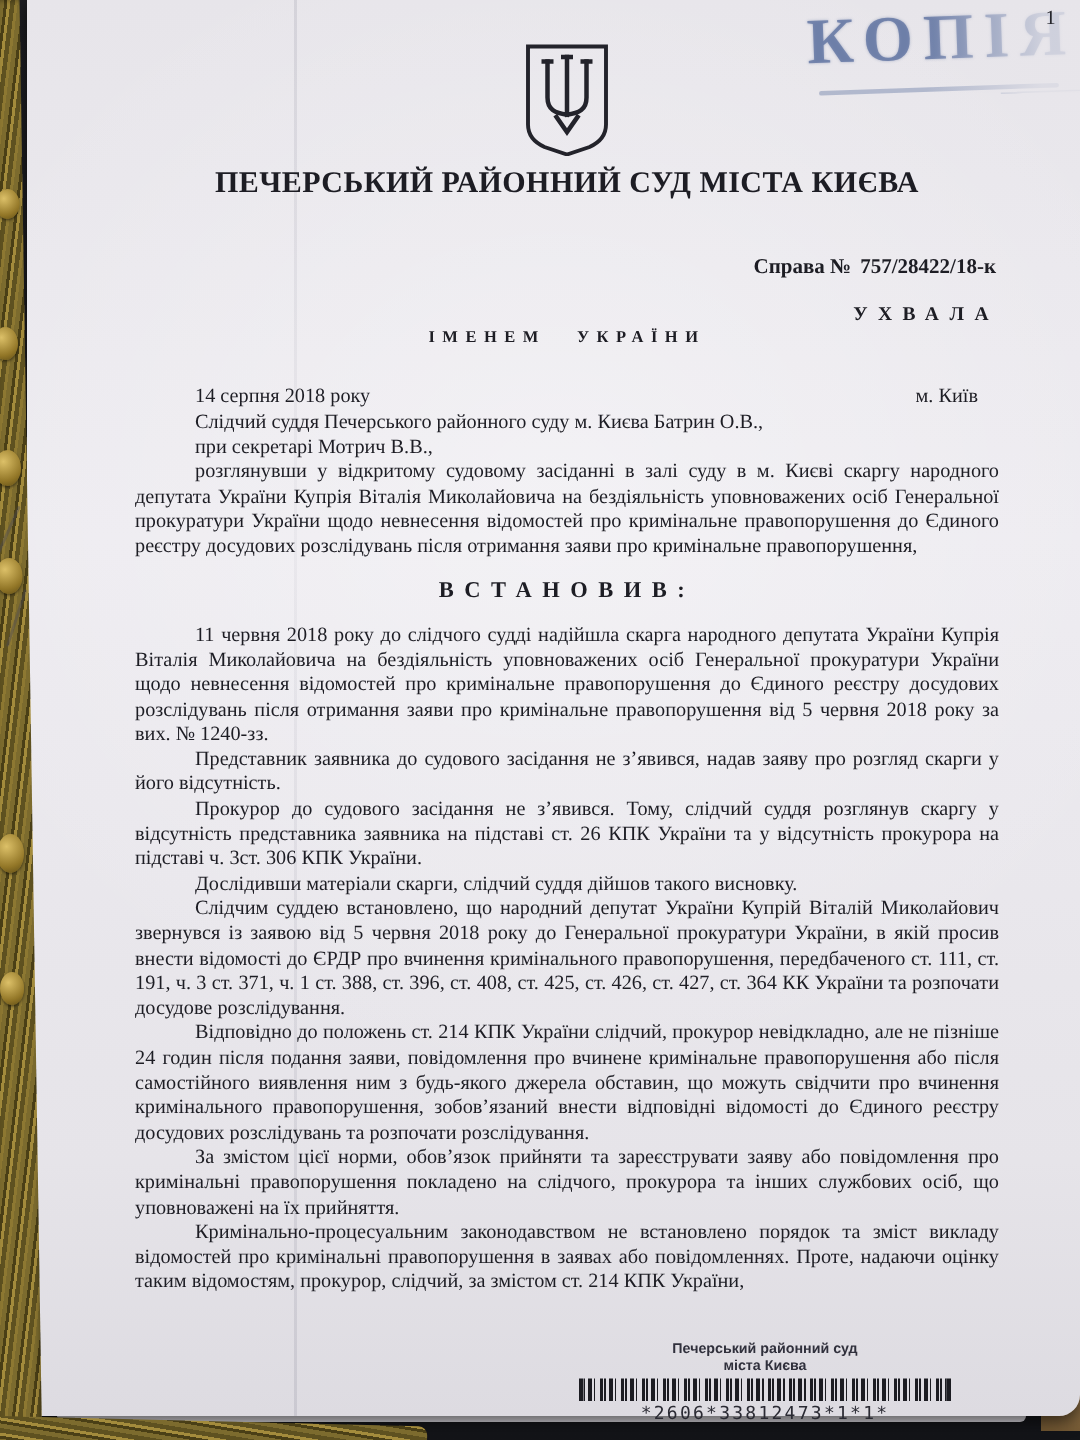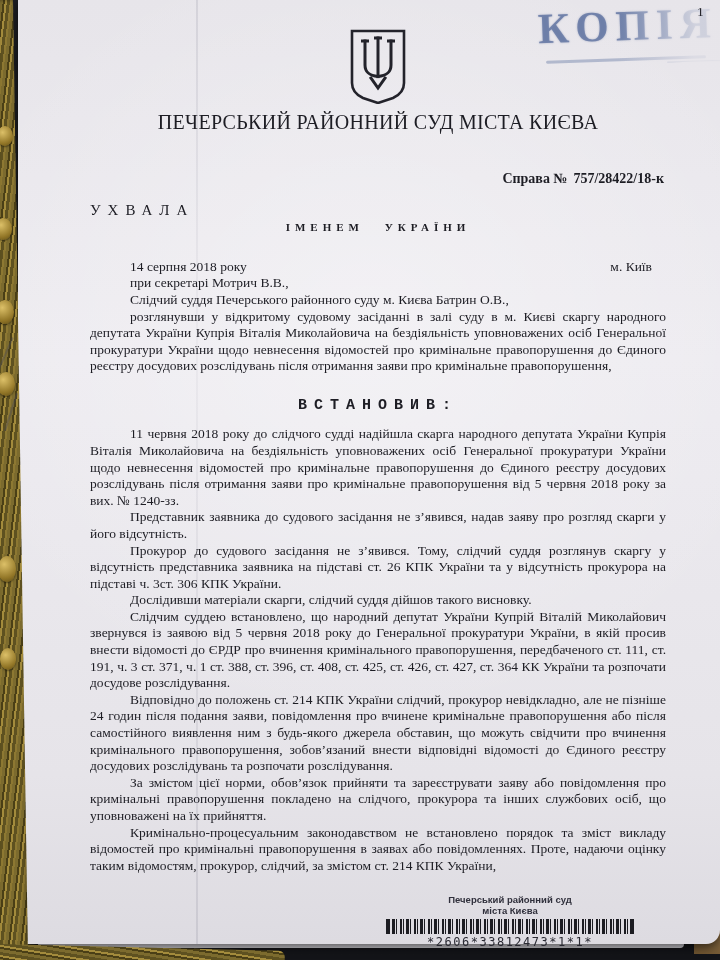--- a/index.html
+++ b/index.html
@@ -58,33 +58,33 @@
   .kopiya-fade { position:absolute; left:600px; top:0; width:102px; height:62px; z-index:6;
     background:linear-gradient(90deg, rgba(233,231,236,0) 0%, rgba(231,229,234,.8) 75%); pointer-events:none;
   }
   .pagenum { position:absolute; left:679px; top:4px; z-index:7; font-size:13.5px; color:#26262c; }
   
   .content {
     position:absolute; left:72px; top:28px; width:576px;
     color:#1d1d24; font-size:13.5px; line-height:1.23;
   }
   .emblem { display:block; margin:0 auto 5px; }
-  .court-name { font-size:20px; font-weight:normal; text-align:center;
+  .court-name { font-size:20px; font-weight:bold; text-align:center;
     letter-spacing:.3px; margin:6px 0 0; white-space:nowrap; }
   .case-line { text-align:right; font-weight:bold; font-size:14px; margin-top:35px; padding-right:2px; }
   .case-line .sep { display:inline-block; width:6px; }
-  .ruling-title { text-align:left; font-weight:normal; font-size:15px; letter-spacing:7px; margin-top:14px; }
+  .ruling-title { text-align:right; font-weight:bold; font-size:13px; letter-spacing:7px; margin-top:14px; }
   .ruling-subtitle { text-align:center; font-weight:bold; font-size:11px; letter-spacing:5px;
     word-spacing:13px; margin-top:2px; }
   .date-row { display:flex; justify-content:space-between; margin-top:24px; }
   .date-row .d { padding-left:40px; }
   .date-row .c { padding-right:14px; }
   .plainline { text-indent:40px; }
   .para { margin:0; text-align:justify; text-indent:40px; }
-  .established { text-align:center; font-weight:bold; font-size:15px; letter-spacing:7px; margin:22px 0 11px;font-family:Liberation Mono, monospace; }
+  .established { text-align:center; font-weight:bold; font-size:15px; letter-spacing:7px; margin:13px 0 11px; }
   
   .stamp-footer { position:absolute; left:352px; top:894px; width:280px; z-index:5;
     text-align:center; font-family:"Liberation Sans", sans-serif; color:#30303c; }
   .sf-line { font-size:9.5px; line-height:1.2; font-weight:bold; }
   .barcode { margin:2px auto 0; width:242px; height:15px;
     background:repeating-linear-gradient(90deg,
       #1c1c22 0 1px, transparent 1px 3px,
       #1c1c22 3px 6px, transparent 6px 7px,
       #1c1c22 7px 8px, transparent 8px 11px,
       #1c1c22 11px 13px, transparent 13px 14px);
@@ -129,22 +129,22 @@
       </div>
 
       <div class="ruling-title">УХВАЛА</div>
       <div class="ruling-subtitle">ІМЕНЕМ УКРАЇНИ</div>
 
       <div class="date-row">
         <span class="d">14 серпня 2018 року</span>
         <span class="c">м. Київ</span>
       </div>
 
+      <div class="plainline">Слідчий суддя Печерського районного суду м. Києва Батрин О.В.,</div>
       <div class="plainline">при секретарі Мотрич В.В.,</div>
-      <div class="plainline">Слідчий суддя Печерського районного суду м. Києва Батрин О.В.,</div>
 
       <p class="para">розглянувши у відкритому судовому засіданні в залі суду в м. Києві скаргу народного депутата України Купрія Віталія Миколайовича на бездіяльність уповноважених осіб Генеральної прокуратури України щодо невнесення відомостей про кримінальне правопорушення до Єдиного реєстру досудових розслідувань після отримання заяви про кримінальне правопорушення,</p>
 
       <div class="established">ВСТАНОВИВ:</div>
 
       <p class="para">11 червня 2018 року до слідчого судді надійшла скарга народного депутата України Купрія Віталія Миколайовича на бездіяльність уповноважених осіб Генеральної прокуратури України щодо невнесення відомостей про кримінальне правопорушення до Єдиного реєстру досудових розслідувань після отримання заяви про кримінальне правопорушення від 5 червня 2018 року за вих. № 1240-зз.</p>
       <p class="para">Представник заявника до судового засідання не з’явився, надав заяву про розгляд скарги у його відсутність.</p>
       <p class="para">Прокурор до судового засідання не з’явився. Тому, слідчий суддя розглянув скаргу у відсутність представника заявника на підставі ст. 26 КПК України та у відсутність прокурора на підставі ч. 3ст. 306 КПК України.</p>
       <p class="para">Дослідивши матеріали скарги, слідчий суддя дійшов такого висновку.</p>
       <p class="para">Слідчим суддею встановлено, що народний депутат України Купрій Віталій Миколайович звернувся із заявою від 5 червня 2018 року до Генеральної прокуратури України, в якій просив внести відомості до ЄРДР про вчинення кримінального правопорушення, передбаченого ст. 111, ст. 191, ч. 3 ст. 371, ч. 1 ст. 388, ст. 396, ст. 408, ст. 425, ст. 426, ст. 427, ст. 364 КК України та розпочати досудове розслідування.</p>

